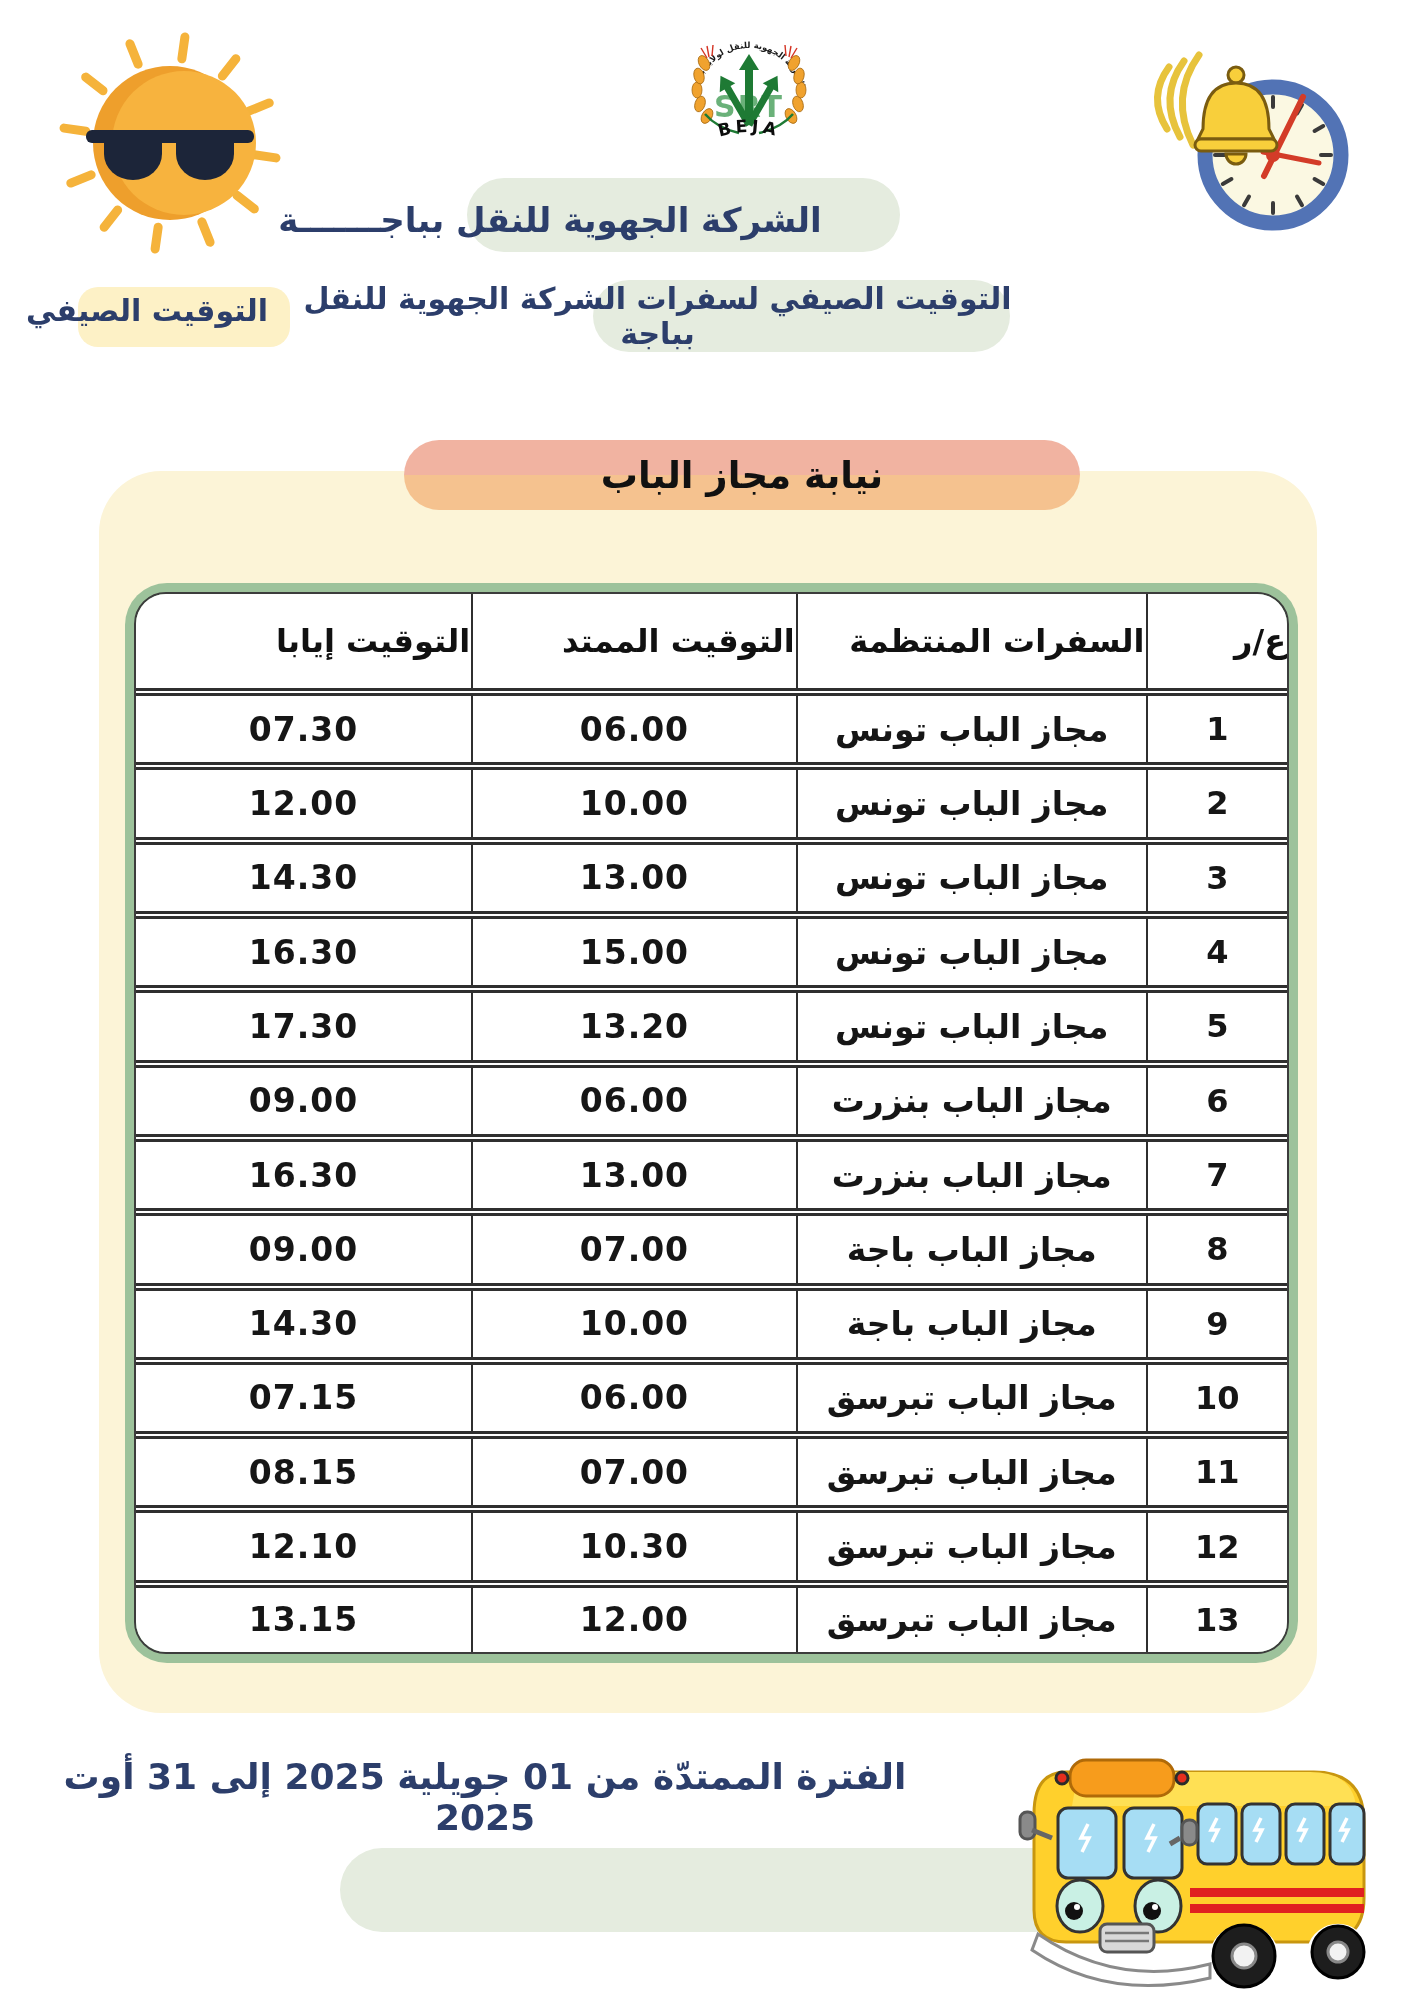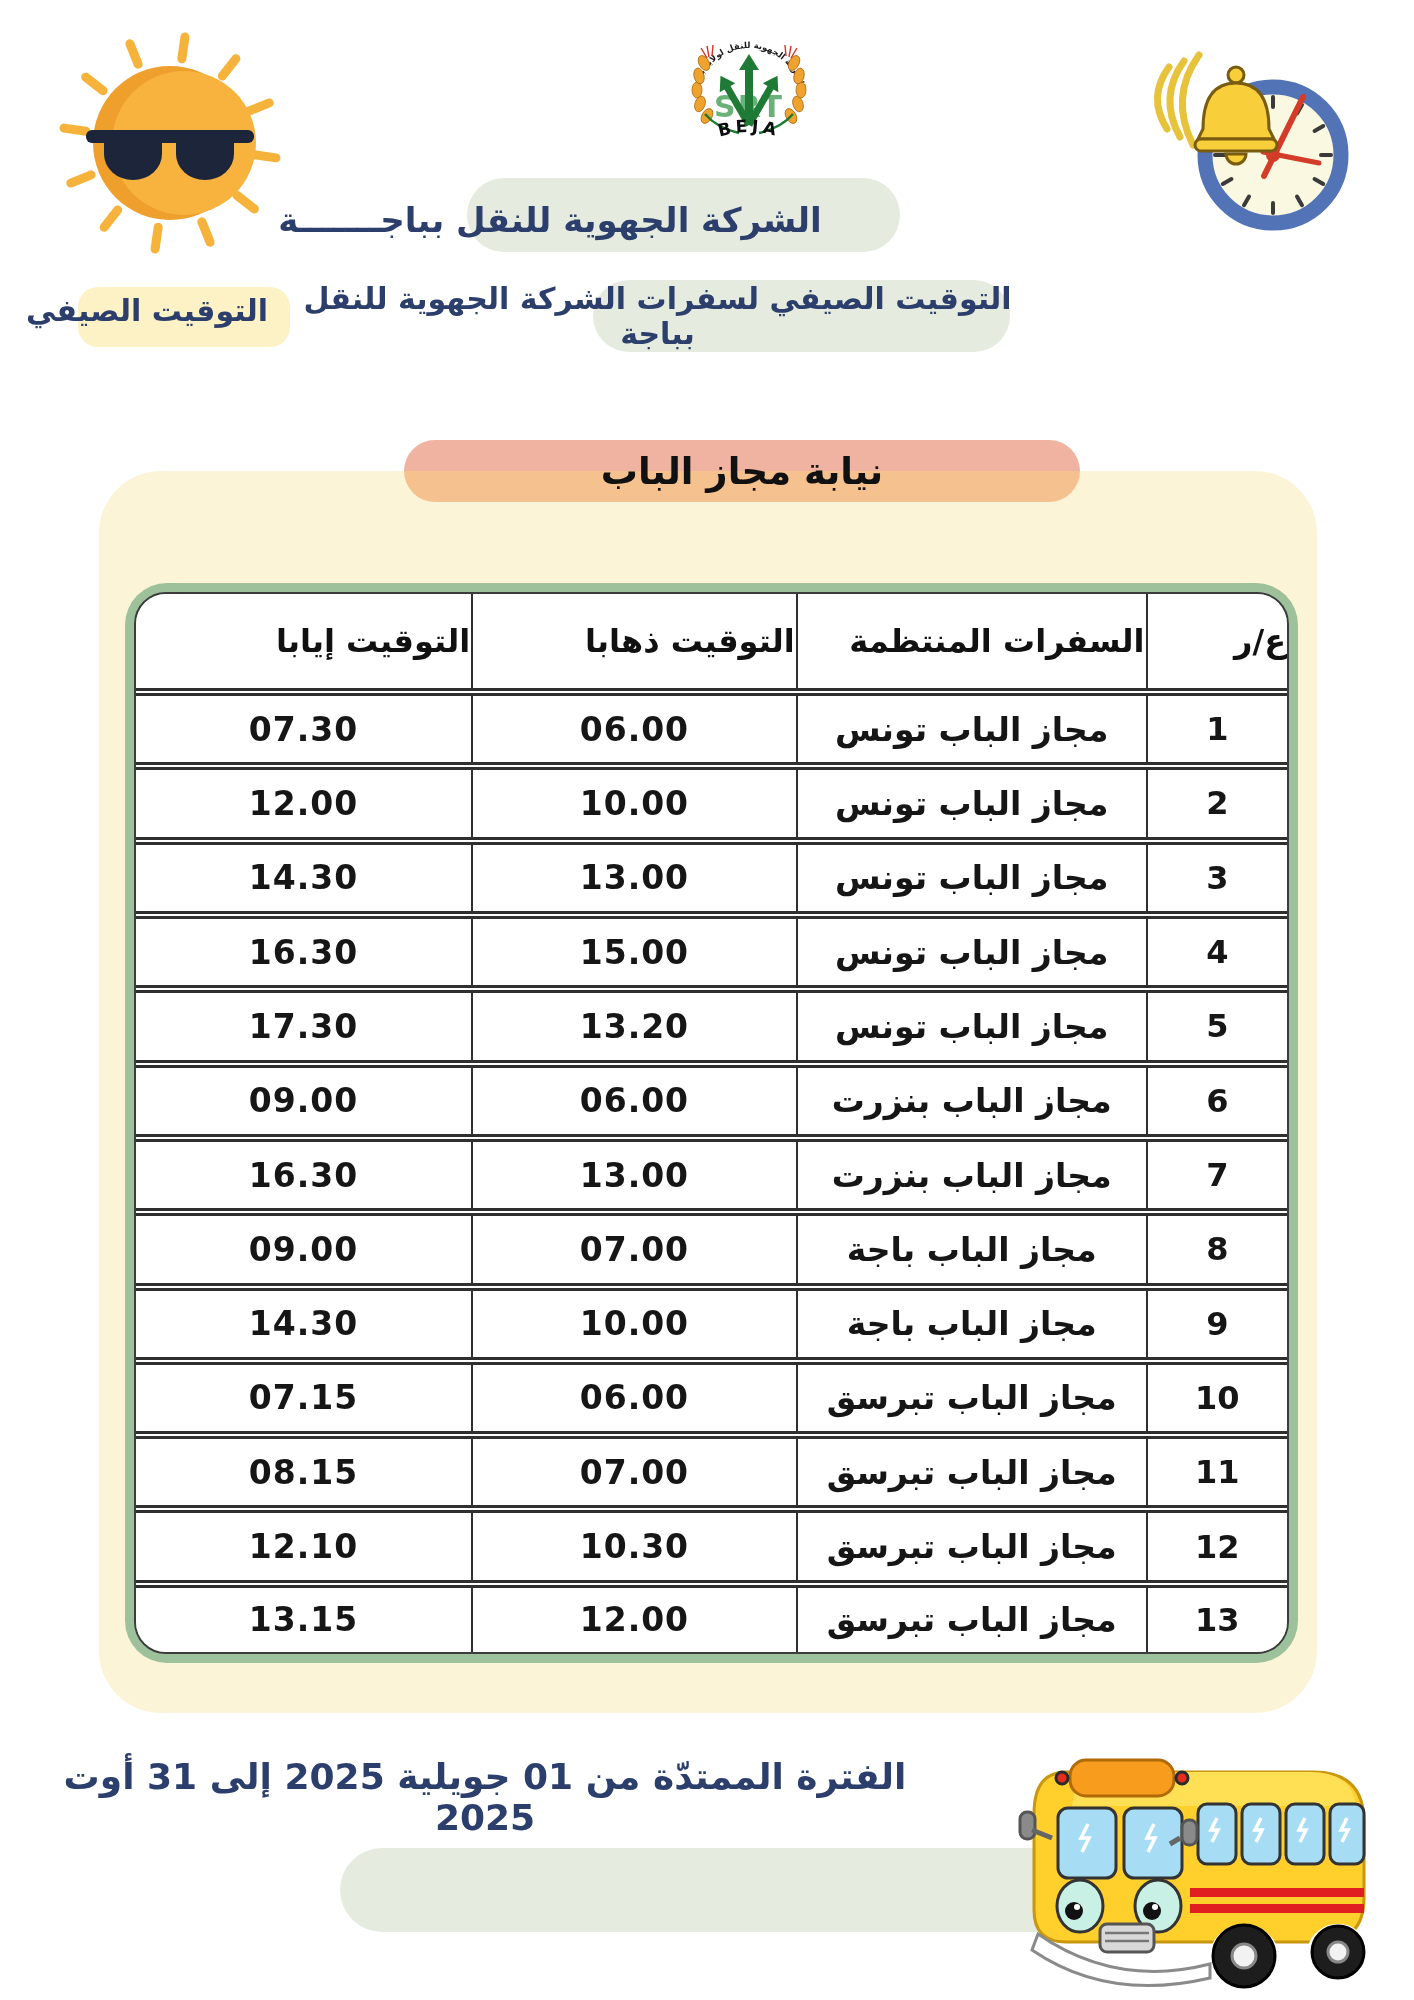--- a/index.html
+++ b/index.html
@@ -34,21 +34,21 @@
     background:#e5ecdf;border-radius:36px;
   }
   .page-subtitle{
     left:280px;top:281px;width:755px;
     color:#2c3e6b;font-size:30px;font-weight:bold;
     text-align:center;direction:rtl;
   }
 
   
   .branch-pill{
-    left:404px;top:440px;width:676px;height:62px;border-radius:35px;
+    left:404px;top:440px;width:676px;height:70px;border-radius:35px;
     background:linear-gradient(#f1b3a1 0 50%,#f5c28f 50% 100%);
     z-index:3;
     display:flex;align-items:center;justify-content:center;
   }
   .branch-pill span{
     color:#111;font-size:37px;font-weight:bold;direction:rtl;
   }
 
   
   .cream-panel{
@@ -232,21 +232,21 @@
       <colgroup>
         <col style="width:12.2%">
           <col style="width:30.4%">
         <col style="width:28.2%">
           <col style="width:29.2%">
       </colgroup>
       <thead>
         <tr>
           <th>ع/ر</th>
           <th>السفرات المنتظمة</th>
-          <th>التوقيت ذهابا</th>
+          <th>التوقيت الممتد</th>
           <th>التوقيت إيابا</th>
         </tr>
       </thead>
       <tbody>
   <tr>
     <td class="c-num">1</td>
     <td class="c-trip">مجاز الباب تونس</td>
     <td class="c-time">06.00</td>
     <td class="c-time">07.30</td>
   </tr>

